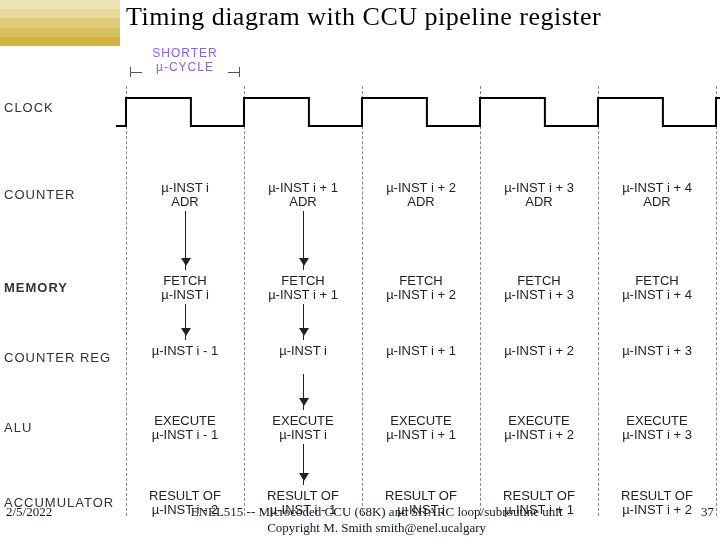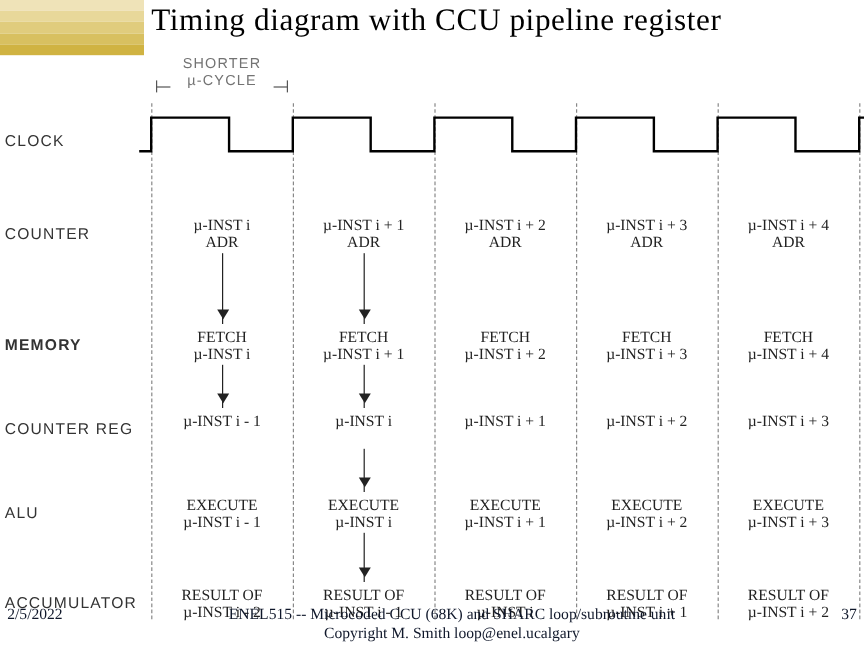--- a/index.html
+++ b/index.html
@@ -4,30 +4,30 @@
 <style>
   html,body{margin:0;padding:0;width:720px;height:540px;background:#fff;
             font-family:"Times New Roman",serif;color:#000;overflow:hidden}
   .title-bar{display:flex;align-items:flex-start}
   .swatch{width:120px;height:46px;display:flex;flex-direction:column}
   .swatch div{flex:1}
   .title{font-size:26px;padding:2px 0 0 6px;letter-spacing:.5px}
   .diagram{position:relative;width:720px;height:494px}
   .row-label{position:absolute;left:4px;font-size:13px;letter-spacing:1px;
              font-family:Arial,Helvetica,sans-serif;color:#333}
-  .bracket{position:absolute;font-size:12px;color:#737373;
+  .bracket{position:absolute;font-size:12px;color:#8b5cf6;
            font-family:Arial,Helvetica,sans-serif;text-align:center;
            letter-spacing:1px}
   .bracket .arrow-l,.bracket .arrow-r{position:absolute;top:26px;height:0;
            border-top:1px solid #555}
   .bracket .arrow-l{left:0;width:12px}
   .bracket .arrow-r{right:0;width:12px}
   .bracket .bar{position:absolute;top:21px;width:1px;height:10px;background:#555}
   .cell{position:absolute;font-size:13px;text-align:center;color:#222;
-        font-family:Liberation Serif, serif;line-height:14px}
+        font-family:Liberation Sans, sans-serif;line-height:14px}
   .dash{position:absolute;border-left:1.5px dashed #888;top:0;height:490px}
   .darrow{position:absolute;width:1px;height:28px;background:#222}
   .darrow:after{content:"";position:absolute;left:-4px;bottom:-1px;
                 border:5px solid transparent;border-top:8px solid #222}
   .footer{position:absolute;bottom:4px;left:0;right:0;
           font-size:13px;display:flex;justify-content:space-between;
           padding:0 6px;font-family:"Times New Roman",serif;color:#0f172a}
   .footer .mid{text-align:center;flex:1}
   svg{position:absolute}
 </style>
@@ -45,21 +45,21 @@
   <div class="title">Timing diagram with CCU pipeline register</div>
 </div>
 
 <div class="diagram" id="dg">
     <div class="dash" style="left: 126px; top: 40px; height: 430px;"></div>
     <div class="dash" style="left: 244px; top: 40px; height: 430px;"></div>
     <div class="dash" style="left: 362px; top: 40px; height: 430px;"></div>
     <div class="dash" style="left: 480px; top: 40px; height: 430px;"></div>
     <div class="dash" style="left: 598px; top: 40px; height: 430px;"></div>
     <div class="dash" style="left: 716px; top: 40px; height: 430px;"></div>
-    <div class="row-label" style="top: 64px;">CLOCK</div>
+    <div class="row-label" style="top: 54px;">CLOCK</div>
     <div class="row-label" style="top: 141px;">COUNTER</div>
     <div class="row-label" style="top: 234px; font-weight: bold;">MEMORY</div>
     <div class="row-label" style="top: 304px;">COUNTER REG</div>
     <div class="row-label" style="top: 374px;">ALU</div>
     <div class="row-label" style="top: 449px;">ACCUMULATOR</div>
     <div class="bracket" style="left: 130px; top: 0px; width: 110px;">
       <span class="bar" style="left:0"></span>
       <span class="bar" style="right:0"></span>
       <span class="arrow-l"></span>
       <span class="arrow-r"></span>
@@ -99,16 +99,16 @@
     <div class="darrow" style="left: 303px; top: 165px; height: 59px;"></div>
     <div class="darrow" style="left: 303px; top: 258px; height: 36px;"></div>
     <div class="darrow" style="left: 303px; top: 328px; height: 36px;"></div>
     <div class="darrow" style="left: 303px; top: 398px; height: 41px;"></div>
   </div>
 
 <div class="footer">
   <span>2/5/2022</span>
   <span class="mid">
     <span>ENEL515 -- Microcoded CCU (68K) and SHARC loop/subroutine unit</span><br>
-    <span>Copyright M. Smith loop@enel.ucalgary</span>
+    <span>Copyright M. Smith smith@enel.ucalgary</span>
   </span>
   <span>37</span>
 </div>
 
 </body></html>

